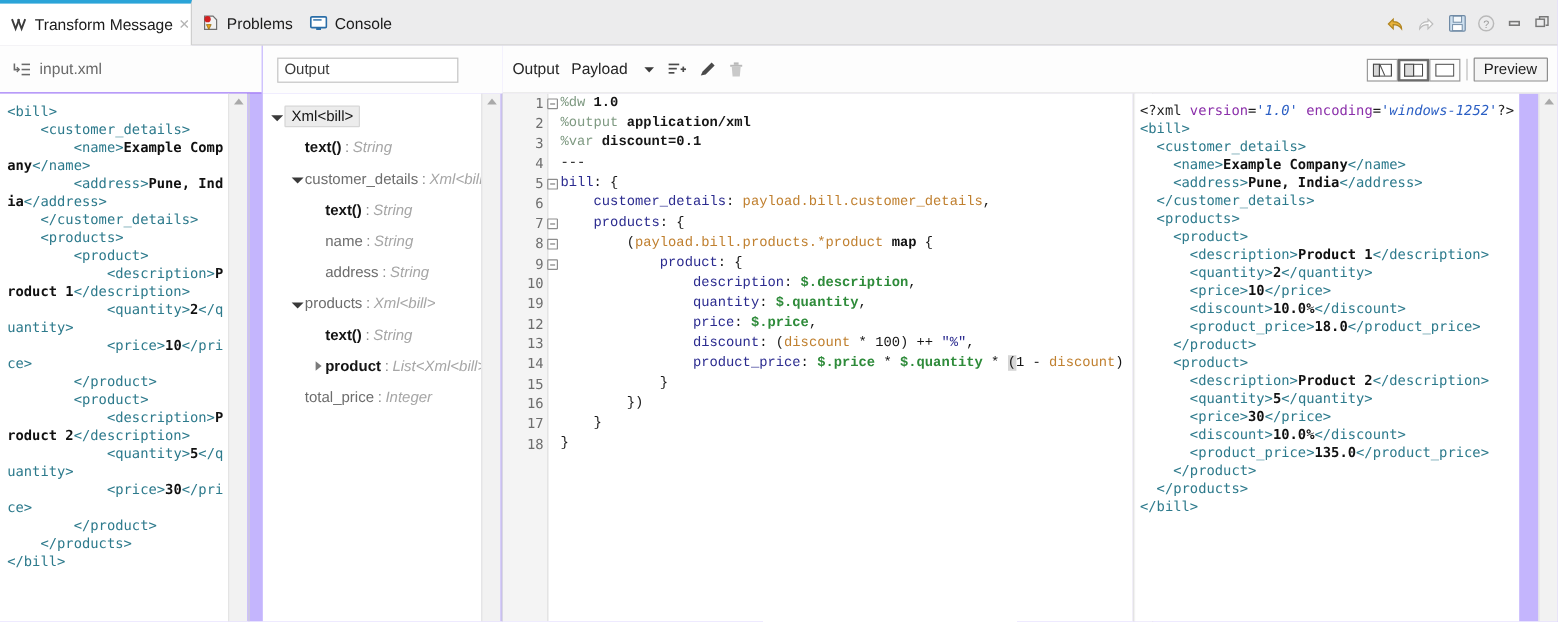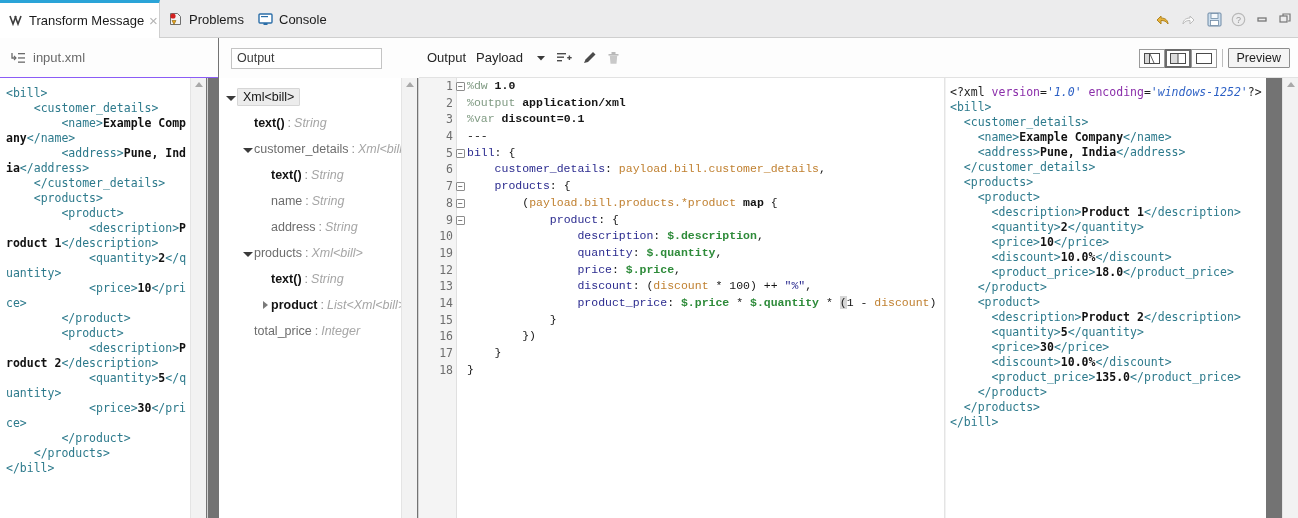--- a/index.html
+++ b/index.html
@@ -2,21 +2,21 @@
 <html><head>
 <meta charset="utf-8">
 <style>
   * { box-sizing: border-box; margin: 0; padding: 0; }
   html, body {
     width: 1298px; height: 518px;
     background: #ffffff;
     font-family: "Liberation Sans", sans-serif;
     overflow: hidden;
   }
-  #app { position: relative; width: 1298px; height: 518px; background: #737373; }
+  #app { position: relative; width: 1298px; height: 518px; background: #c4b5fd; }
 
   
   .tabbar {
     position: absolute; left: 0; top: 0; width: 1298px; height: 38px;
     background: #ececed;
     border-bottom: 1px solid #cfcfcf;
   }
   .tab-active {
     position: absolute; left: 0; top: 0; width: 160px; height: 38px;
     background: #ffffff;

